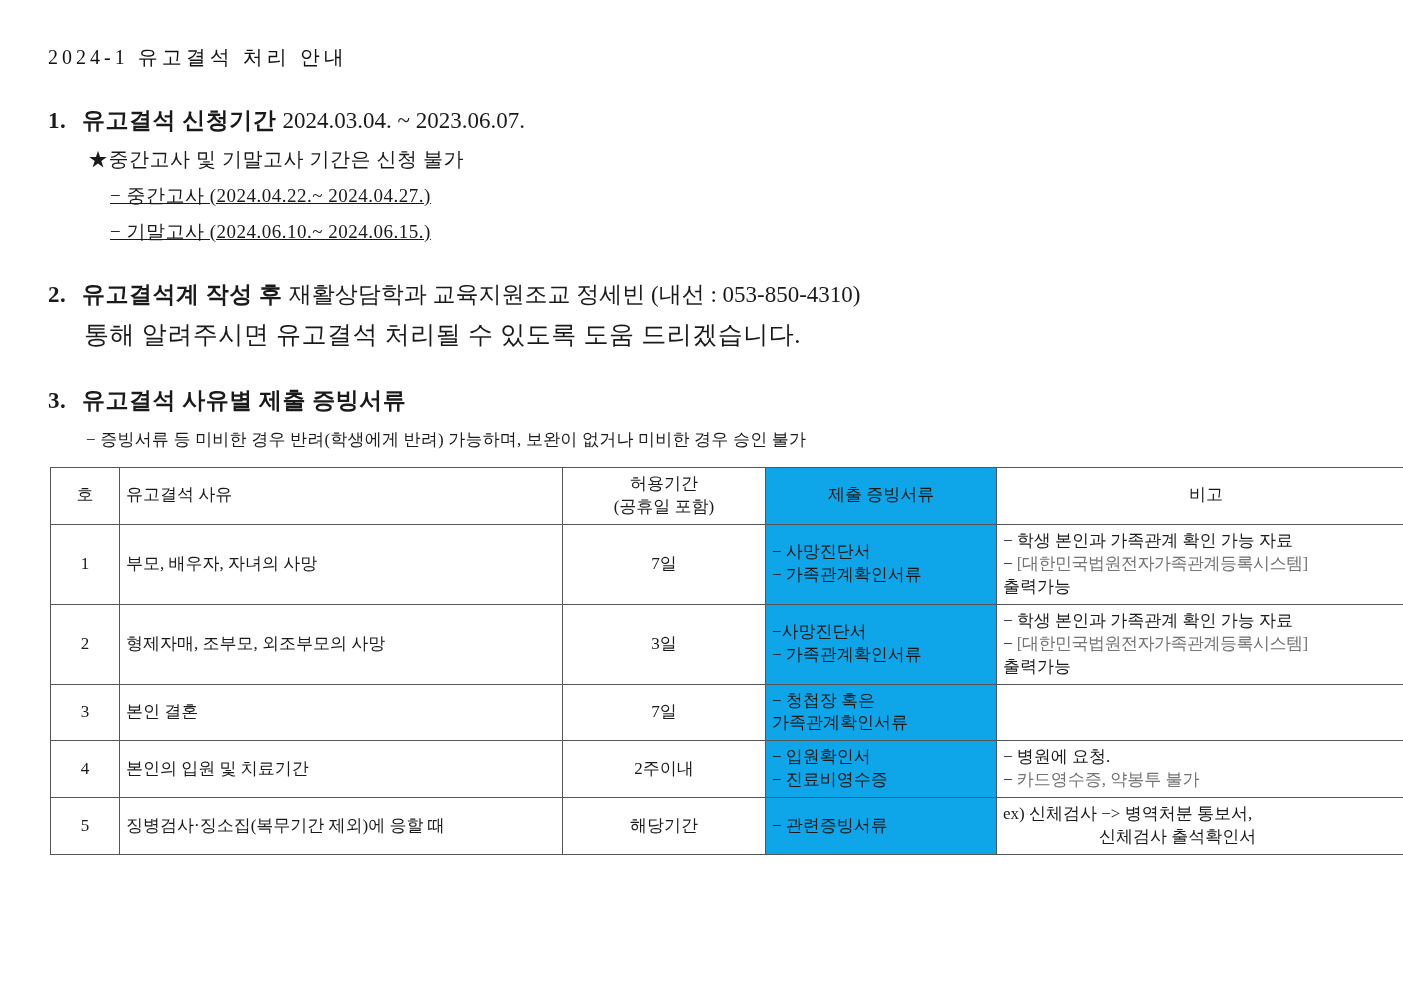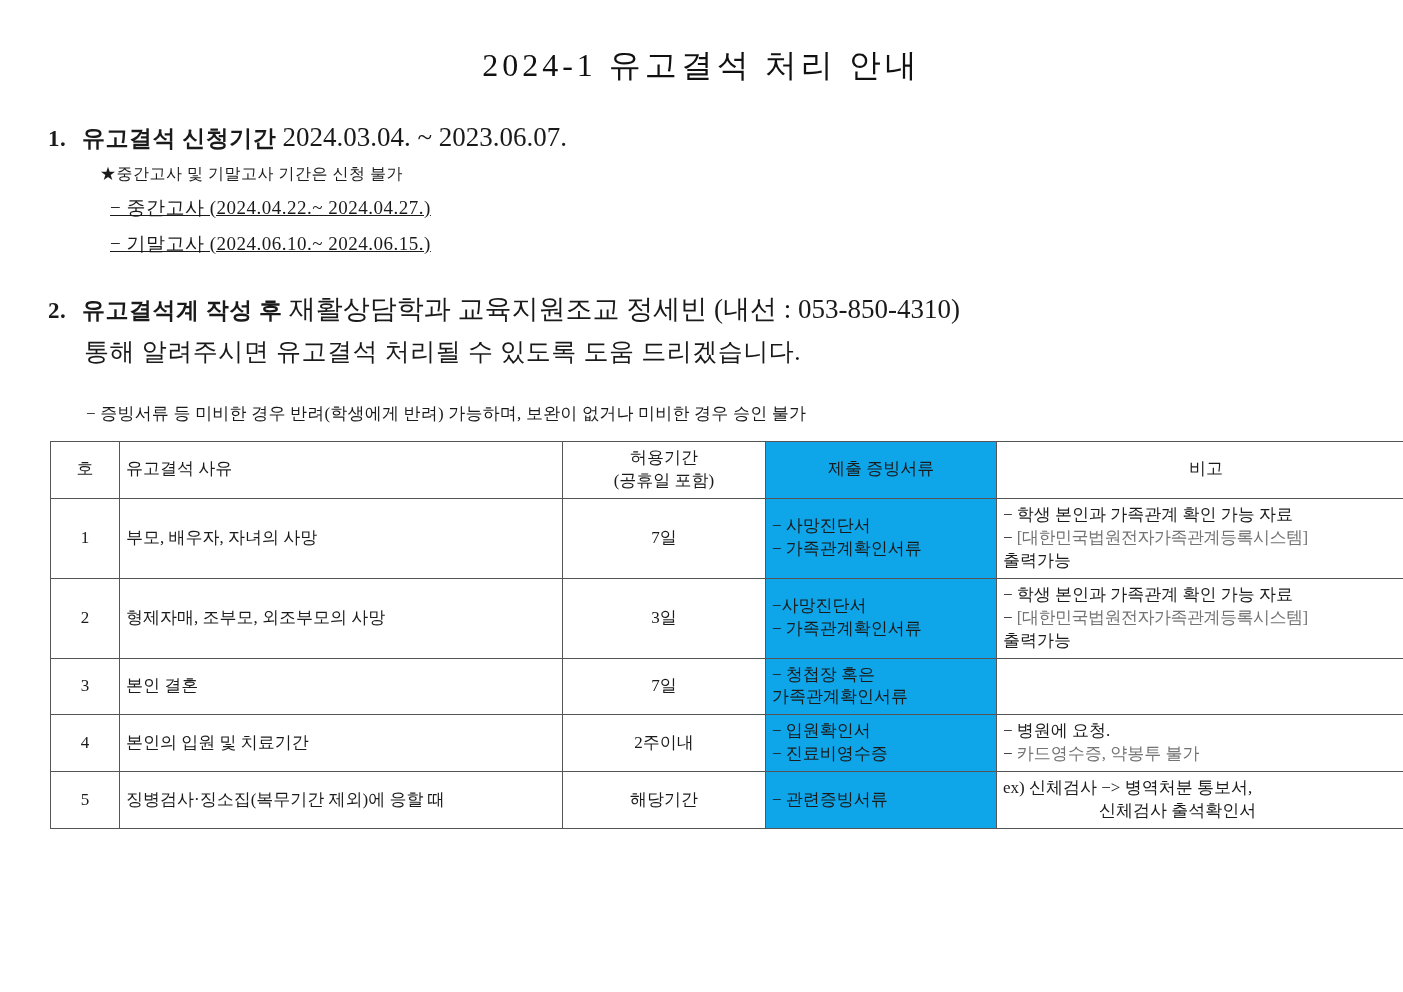--- a/index.html
+++ b/index.html
@@ -16,22 +16,22 @@
     overflow: hidden;
   }
   .page {
     position: relative;
     width: 1403px;
     height: 992px;
     box-sizing: border-box;
     padding: 0 48px;
   }
   .doc-title {
-    text-align: center;
-    font-size: 32px;
+    text-align: left;
+    font-size: 20px;
     letter-spacing: 4px;
     font-weight: 400;
     margin-top: 44px;
     margin-bottom: 0;
     color: #111;
   }
 
   .section {
     margin-top: 34px;
   }
@@ -39,27 +39,27 @@
     font-size: 23px;
     font-weight: 700;
     letter-spacing: 0.5px;
   }
   .section-head .num {
     display: inline-block;
     width: 34px;
   }
   .section-head .normal {
     font-weight: 400;
-    font-size: 27px;
+    font-size: 23px;
     letter-spacing: 0;
   }
   .sub-line {
-    font-size: 16px;
+    font-size: 20px;
     margin-top: 10px;
-    margin-left: 52px;
+    margin-left: 40px;
     letter-spacing: 0.5px;
   }
   .sub-line.indent2 {
     margin-left: 62px;
     font-size: 19px;
     text-decoration: underline;
   }
   .cont-line {
     font-size: 25px;
     margin-top: 8px;
@@ -120,20 +120,23 @@
 
   <div class="section">
     <div class="section-head">
       <span class="num">2.</span><span>유고결석계 작성 후</span>
       <span class="normal">재활상담학과 교육지원조교 정세빈 (내선 : 053-850-4310)</span>
     </div>
     <div class="cont-line">통해 알려주시면 유고결석 처리될 수 있도록 도움 드리겠습니다.</div>
   </div>
 
   <div class="section">
+    <div class="section-head">
+      <span class="num">3.</span><span>유고결석 사유별 제출 증빙서류</span>
+    </div>
     <div class="note-line">− 증빙서류 등 미비한 경우 반려(학생에게 반려) 가능하며, 보완이 없거나 미비한 경우 승인 불가</div>
 
     <table class="doc-table">
       <thead>
         <tr>
           <th class="c-no">호</th>
           <th class="c-reason">유고결석 사유</th>
           <th class="c-period th-2line">
             <div>허용기간</div>
             <div>(공휴일 포함)</div>

